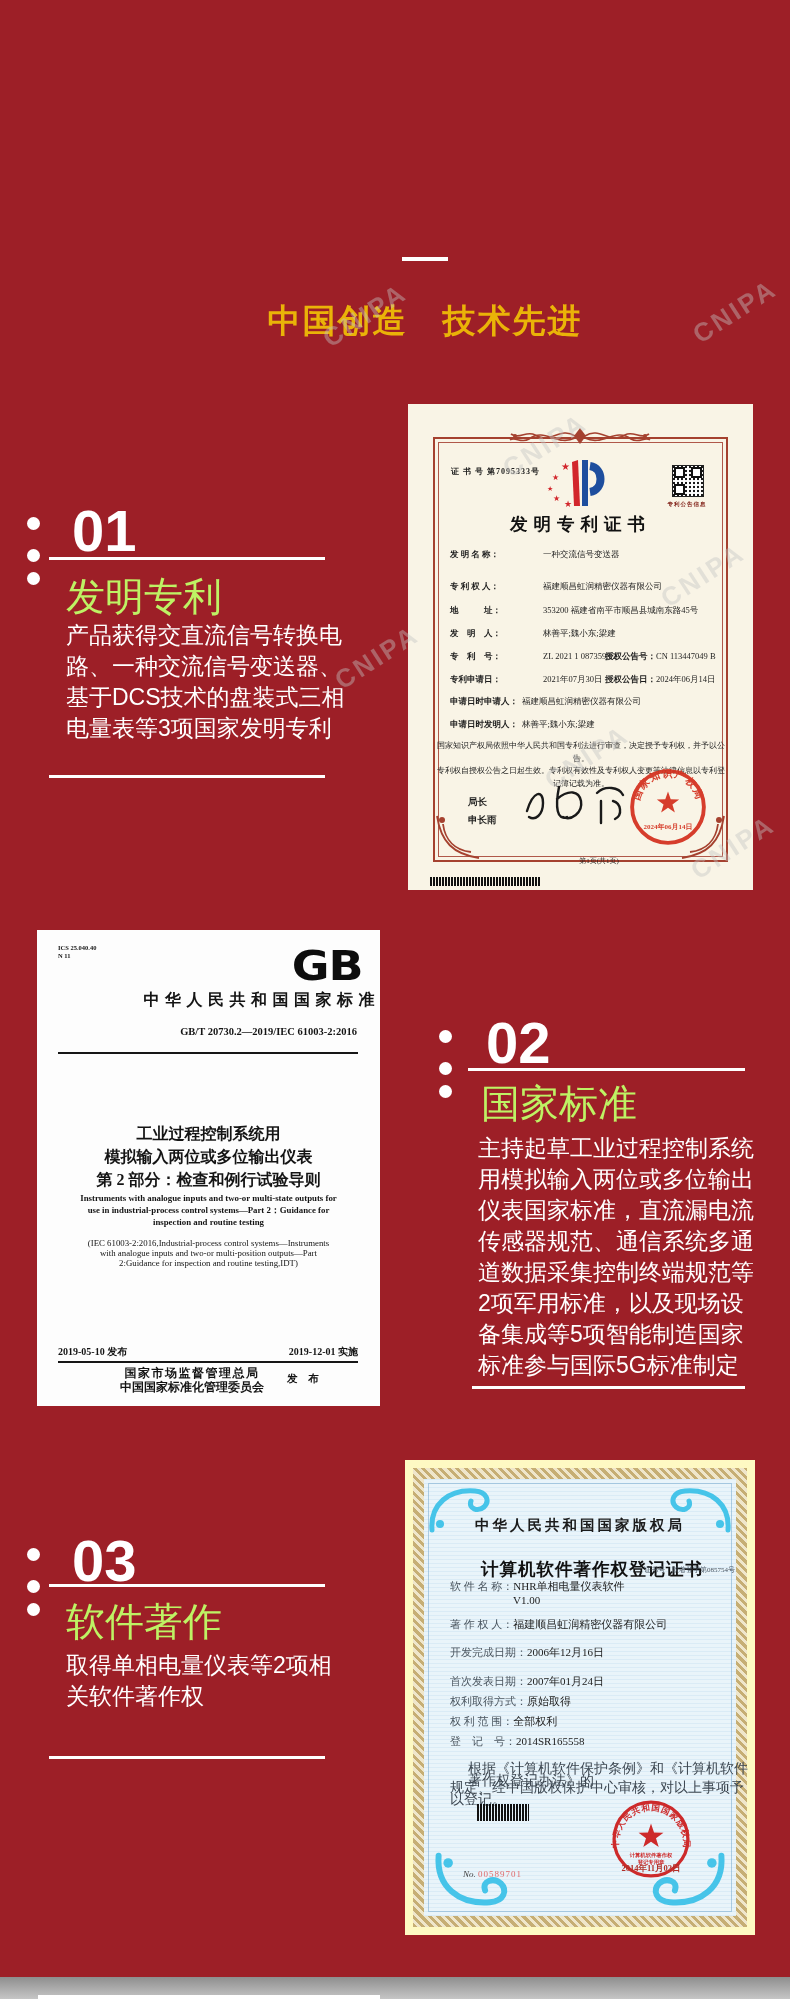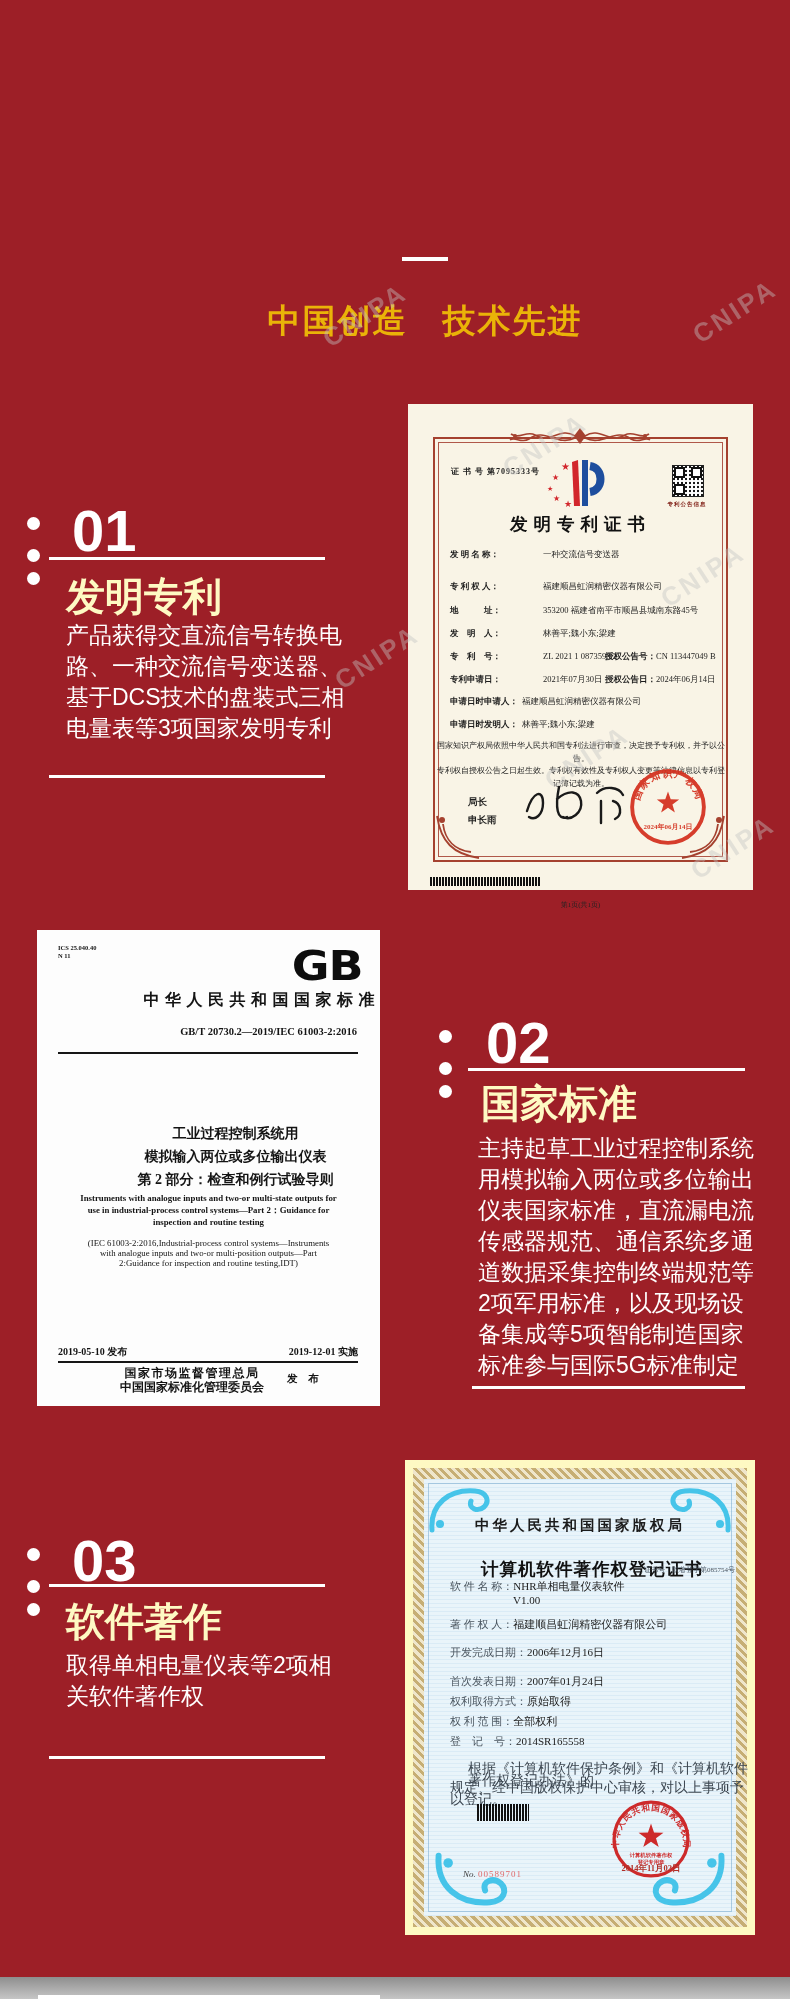--- a/index.html
+++ b/index.html
@@ -13,57 +13,57 @@
   
   .hero-title{left:60px;width:730px;top:122px;font-size:86px;font-weight:900;color:#fff;
               letter-spacing:5px;line-height:1;}
   .hero-dash{left:402px;top:257px;width:46px;height:4px;background:#fff;}
   .hero-sub{left:60px;width:730px;top:299px;font-size:33px;font-weight:700;color:#eab308;letter-spacing:2px;}
 
   
   .dot{position:absolute;width:13px;height:13px;border-radius:50%;background:#fff;}
   .sec-num{font-size:58px;font-weight:800;color:#fff;line-height:1;}
   .sec-line{height:3px;background:#fff;}
-  .sec-head{font-size:39px;font-weight:700;color:#fef9c3;line-height:1;}
+  .sec-head{font-size:39px;font-weight:400;color:#bef264;line-height:1;}
   .sec-body{font-size:23px;line-height:31px;color:#fff;font-weight:500;}
 
   
   #patent{left:408px;top:404px;width:345px;height:486px;background:#f9f4e6;}
   .pborder{left:25px;top:33px;width:291px;height:421px;border:2px solid #a5412f;}
   .pborder-in{position:absolute;left:3px;top:3px;right:3px;bottom:3px;border:1px solid #b0584a;}
   .pcert-no{left:43px;top:62px;font-size:8px;font-weight:700;letter-spacing:1px;color:#1c1c1c;}
   .ptitle{left:0;top:108px;width:345px;font-size:17.5px;font-weight:700;letter-spacing:6px;color:#111;}
   .prow{position:absolute;left:42px;width:268px;font-size:8.5px;line-height:11px;color:#1d1d1d;}
   .plab{display:inline-block;min-width:93px;font-weight:700;}
   .plab2{font-weight:700;}
   .pcol2{position:absolute;left:155px;top:0;white-space:nowrap;}
   .pstate{left:28px;top:336px;width:290px;font-size:8px;line-height:12.5px;color:#222;}
   .psign-lab{font-size:9.5px;font-weight:700;color:#1d1d1d;}
-  .ppage{left:0;top:452px;width:345px;font-size:7px;color:#222;margin-top:44px;}
+  .ppage{left:0;top:452px;width:382px;font-size:7px;color:#222;}
   .barcode{background:repeating-linear-gradient(90deg,#111 0 2px,transparent 2px 3px,#111 3px 5px,transparent 5px 6px);}
   .qr{left:264px;top:61px;width:30px;height:30px;border:1px solid #222;
       background-image:repeating-linear-gradient(0deg,#1a1a1a 0 2px,rgba(255,255,255,.95) 2px 4px),
                        repeating-linear-gradient(90deg,#1a1a1a 0 2px,#fff 2px 4px);
       background-blend-mode:lighten;}
   .qr-corner{position:absolute;width:7px;height:7px;border:2px solid #111;background:#fff;}
   .pqr-cap{left:247px;top:97px;width:64px;font-size:5.5px;font-weight:700;color:#7e1b12;letter-spacing:1px;}
 
   
   .wm{position:absolute;font-size:26px;font-weight:700;letter-spacing:3px;color:rgba(195,195,195,.42);
       transform:rotate(-33deg);pointer-events:none;}
 
   
   #gbdoc{left:37px;top:930px;width:343px;height:476px;background:#fdfdfd;color:#141414;}
   .gb-ics{left:21px;top:14px;font-size:6.5px;font-weight:700;line-height:8px;}
   .gb-logo{right:18px;top:16px;font-size:40px;font-weight:900;letter-spacing:-1px;transform:scaleX(1.15);
            transform-origin:right;color:#0d0d0d;line-height:1;}
   .gb-head{left:0;top:60px;width:343px;font-size:16px;font-weight:700;letter-spacing:5.5px;text-align:right;}
   .gb-code{right:23px;top:96px;font-size:10.5px;font-weight:700;}
   .gb-hr{left:21px;top:122px;width:300px;height:2px;background:#161616;}
-  .gb-title{left:0;top:192px;width:343px;font-size:14px;font-weight:700;line-height:23px;padding-left:27px;}
+  .gb-title{left:0;top:192px;width:343px;font-size:16px;font-weight:700;line-height:23px;}
   .gb-en{left:38px;top:262px;width:267px;font-size:8.8px;font-weight:700;line-height:12.2px;}
   .gb-iec{left:48px;top:308px;width:247px;font-size:8.8px;line-height:10px;}
   .gb-date{top:415px;font-size:10px;font-weight:700;}
   .gb-dateline{left:21px;top:431px;width:300px;height:1.5px;background:#161616;}
   .gb-issuer{left:75px;top:437px;width:160px;font-size:12px;font-weight:700;line-height:13.5px;}
   .gb-pub{left:250px;top:442px;font-size:10.5px;font-weight:700;letter-spacing:4px;}
 
   
   #swcert{left:405px;top:1460px;width:350px;height:475px;background:#fef9c3;}
   .sw-gold{left:8px;top:8px;right:8px;bottom:8px;

